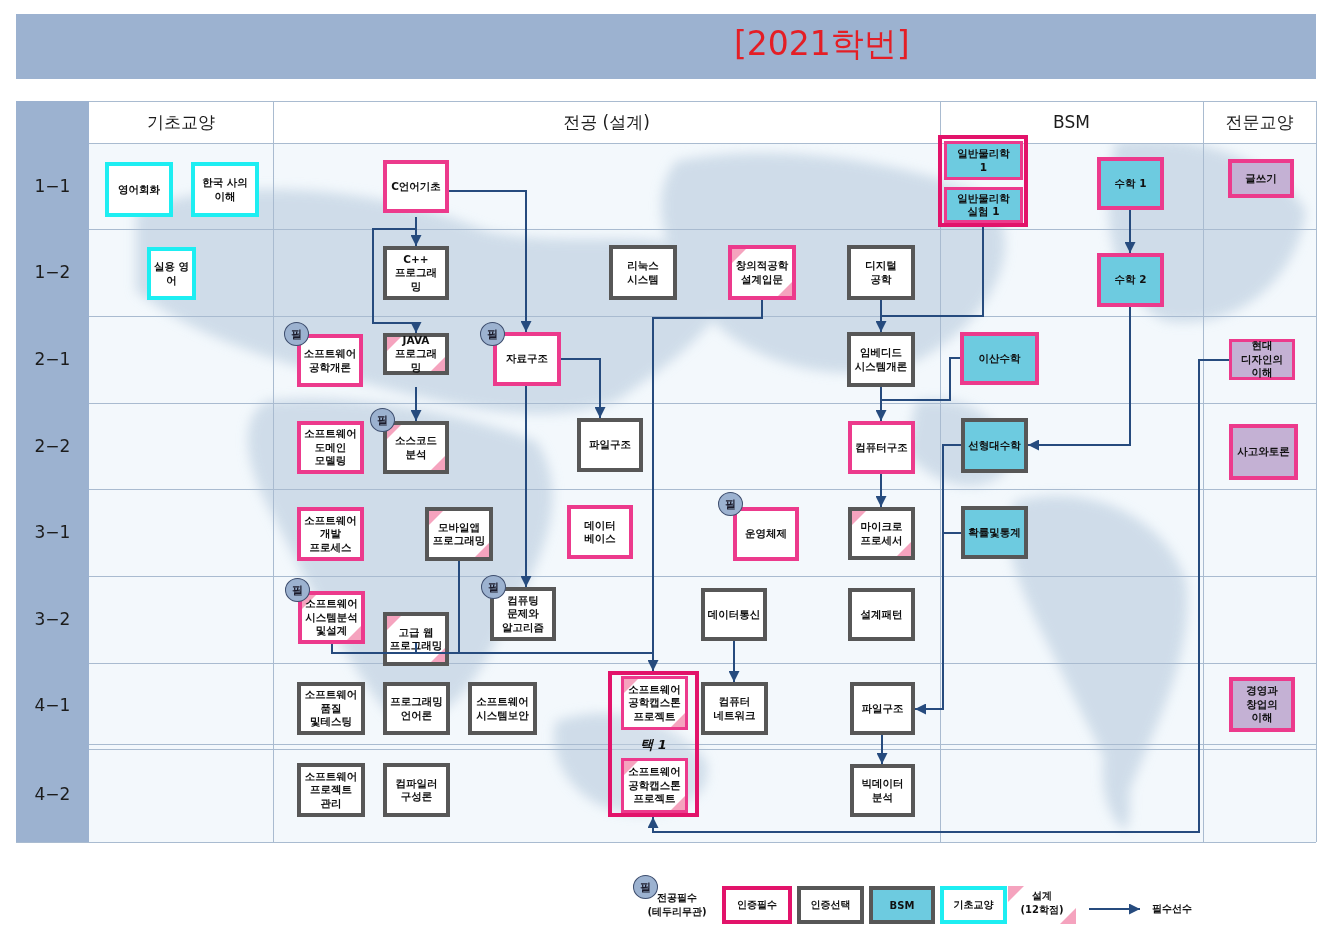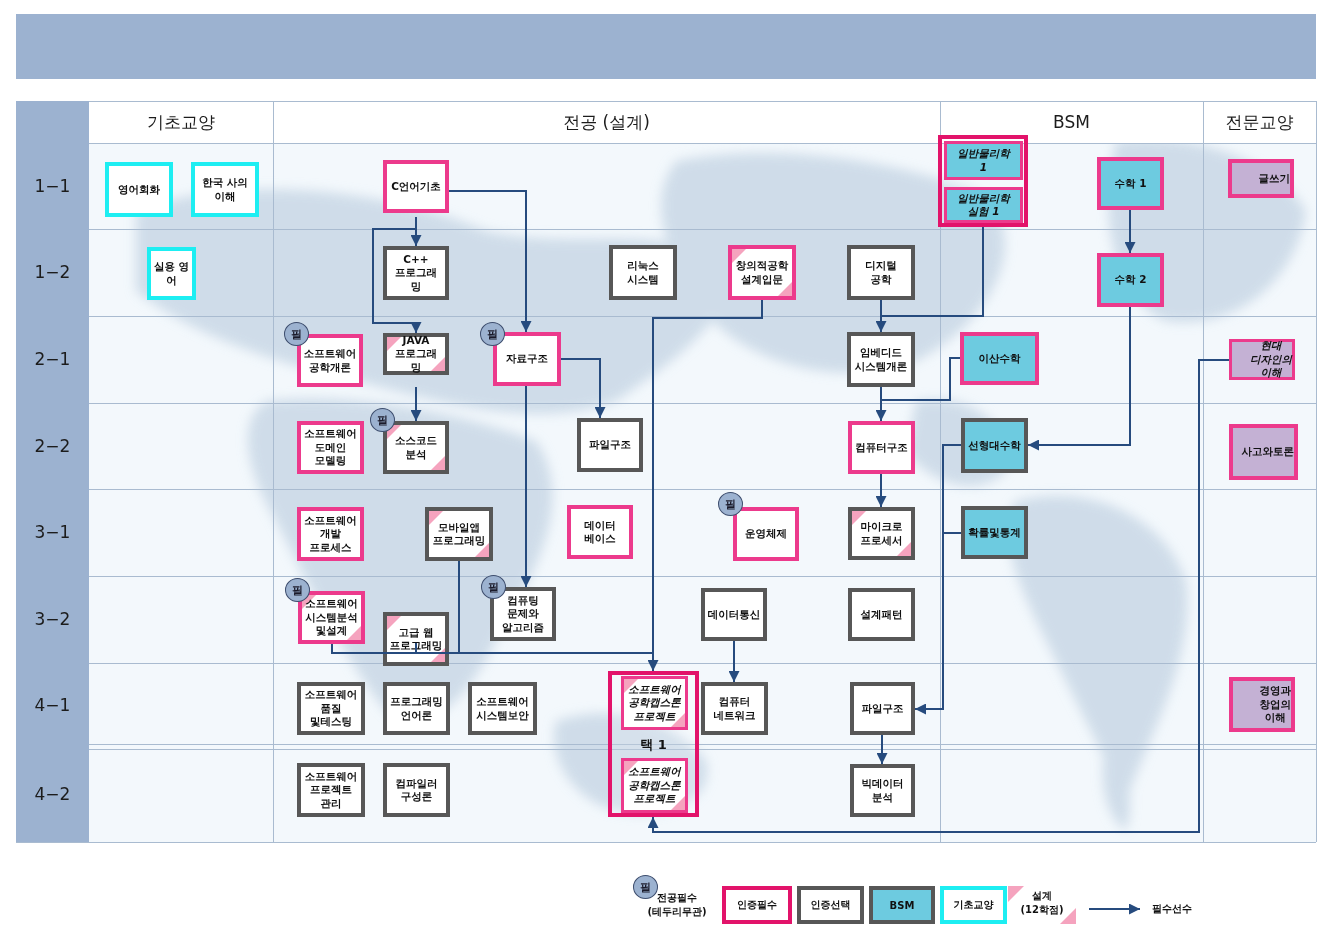--- a/index.html
+++ b/index.html
@@ -30,41 +30,42 @@
   .year{position:absolute;left:16px;width:73px;text-align:center;font-size:17px;color:#1c1c1c;}
   .hl{position:absolute;left:89px;width:1227px;height:1px;background:var(--line);}
   .vl{position:absolute;top:101px;width:1px;height:741px;background:var(--line);}
 
   .course{position:absolute;background:#fff;border:4px solid var(--gray);display:flex;align-items:center;justify-content:center;text-align:center;z-index:2;}
   .course .lbl{position:relative;z-index:2;font-size:10.5px;font-weight:bold;line-height:1.28;white-space:pre-line;color:#111;}
   .cert-req{border-color:var(--pink);}
   .cert-elec{border-color:var(--gray);}
   .basic{border-color:var(--cyan-border);}
   .bsm{background:var(--bsm-fill);}
-  .spec{background:var(--spec-fill);border-color:var(--pink);justify-content:flex-end;}
-  .thin{border-width:3px;font-style:italic;}
+  .spec{background:var(--spec-fill);border-color:var(--pink);}
+  .thin{border-width:3px;}
   .design::before{content:"";position:absolute;left:0;top:0;width:0;height:0;border-top:14px solid var(--design);border-right:14px solid transparent;z-index:1;}
   .design::after{content:"";position:absolute;right:0;bottom:0;width:0;height:0;border-bottom:14px solid var(--design);border-left:14px solid transparent;z-index:1;}
 
   .group{position:absolute;border:4px solid var(--crimson);z-index:1;background:rgba(255,255,255,0.15);}
-  .choose{position:absolute;left:608px;top:736px;width:91px;text-align:center;font-size:13px;font-weight:bold;z-index:3;}
+  .choose{position:absolute;left:608px;top:736px;width:91px;text-align:center;font-size:13px;font-weight:bold;z-index:3;font-style:italic;}
 
   .pil{position:absolute;width:25px;height:24px;border-radius:50%;background:var(--banner);border:1px solid #3E4E6E;display:flex;align-items:center;justify-content:center;font-size:11px;font-weight:bold;color:#1a1a2a;z-index:4;}
 
   .wires{position:absolute;left:0;top:0;z-index:3;pointer-events:none;}
 
   .legend-text{position:absolute;font-size:10px;font-weight:bold;text-align:center;white-space:pre-line;line-height:1.35;color:#111;}
   .lg-box{position:absolute;top:886px;height:38px;border:4px solid var(--gray);background:#fff;display:flex;align-items:center;justify-content:center;font-size:10px;font-weight:bold;}
   .tri-tl{position:absolute;width:0;height:0;border-top:16px solid var(--design);border-right:16px solid transparent;}
   .tri-br{position:absolute;width:0;height:0;border-bottom:16px solid var(--design);border-left:16px solid transparent;}
 </style>
 </head>
 <body>
 
 <div class="banner">
+  <span class="cohort">[2021학번]</span>
 </div>
 
 <div class="grid">
   <svg class="map" width="1300" height="741">
     <defs>
         <filter id="soft">
           <feGaussianBlur stdDeviation="6"></feGaussianBlur>
         </filter>
       </defs>
     <g fill="#C9D8E6" filter="url(#soft)" opacity="0.85">

